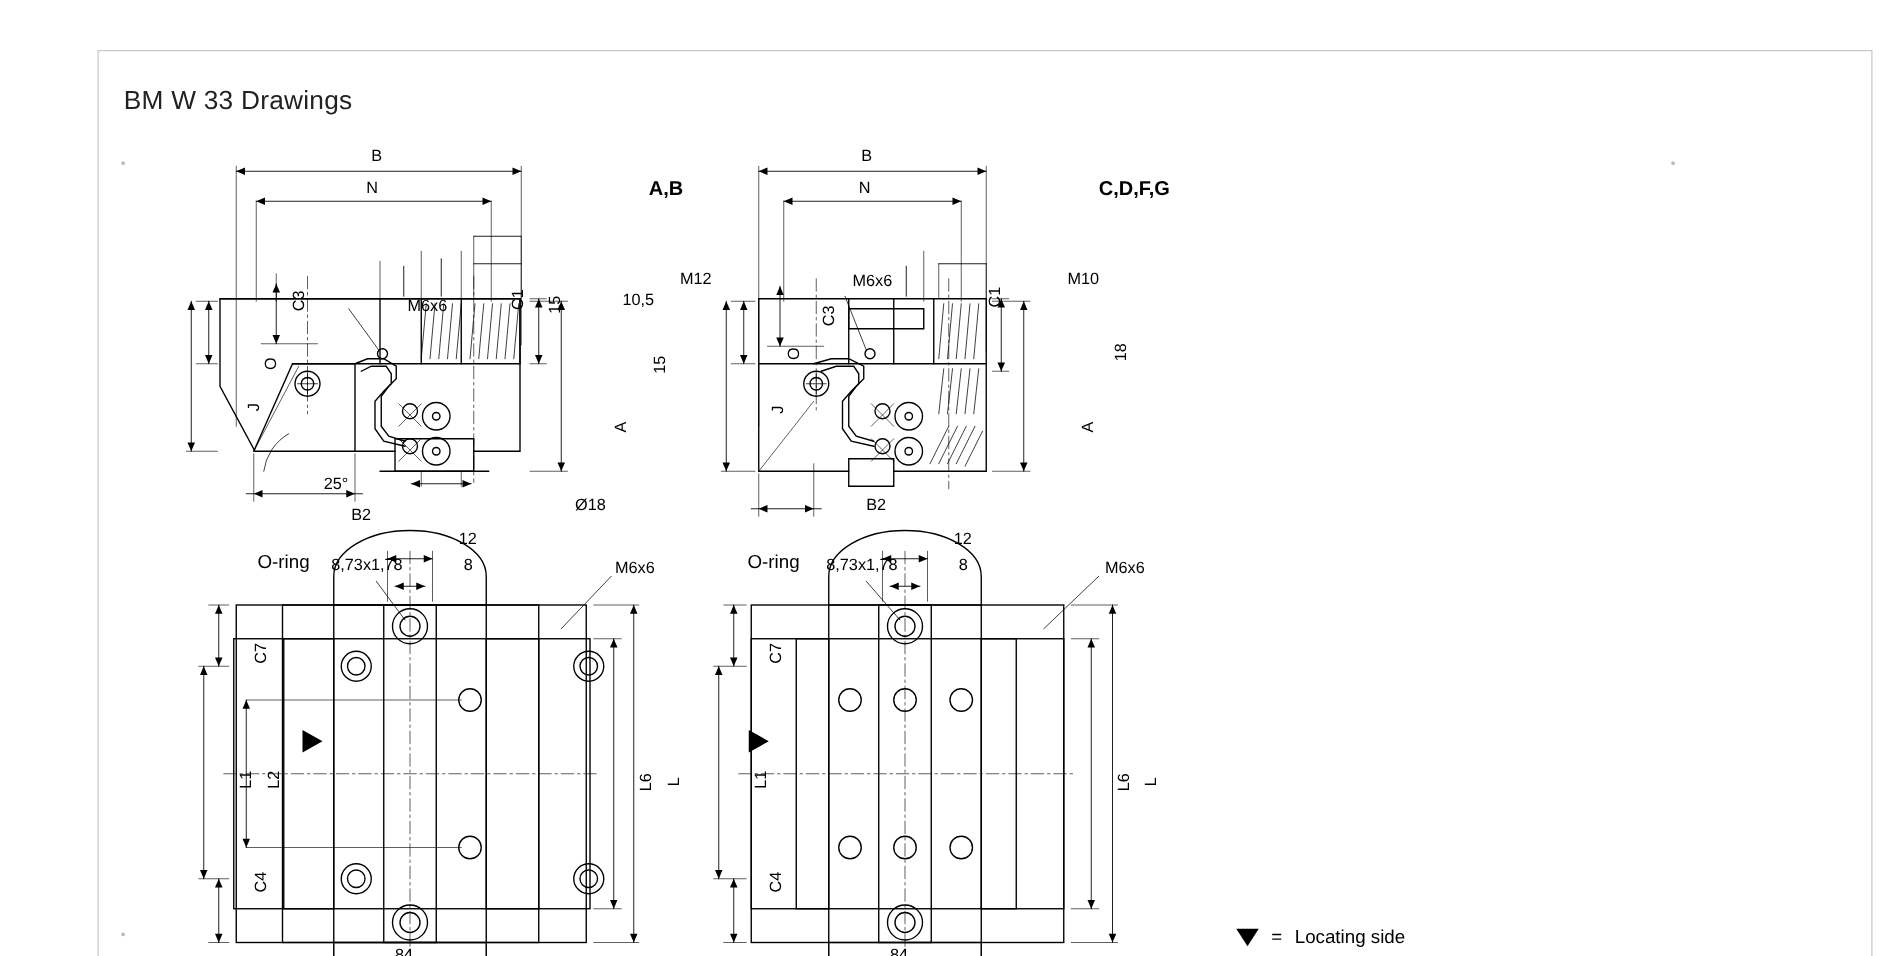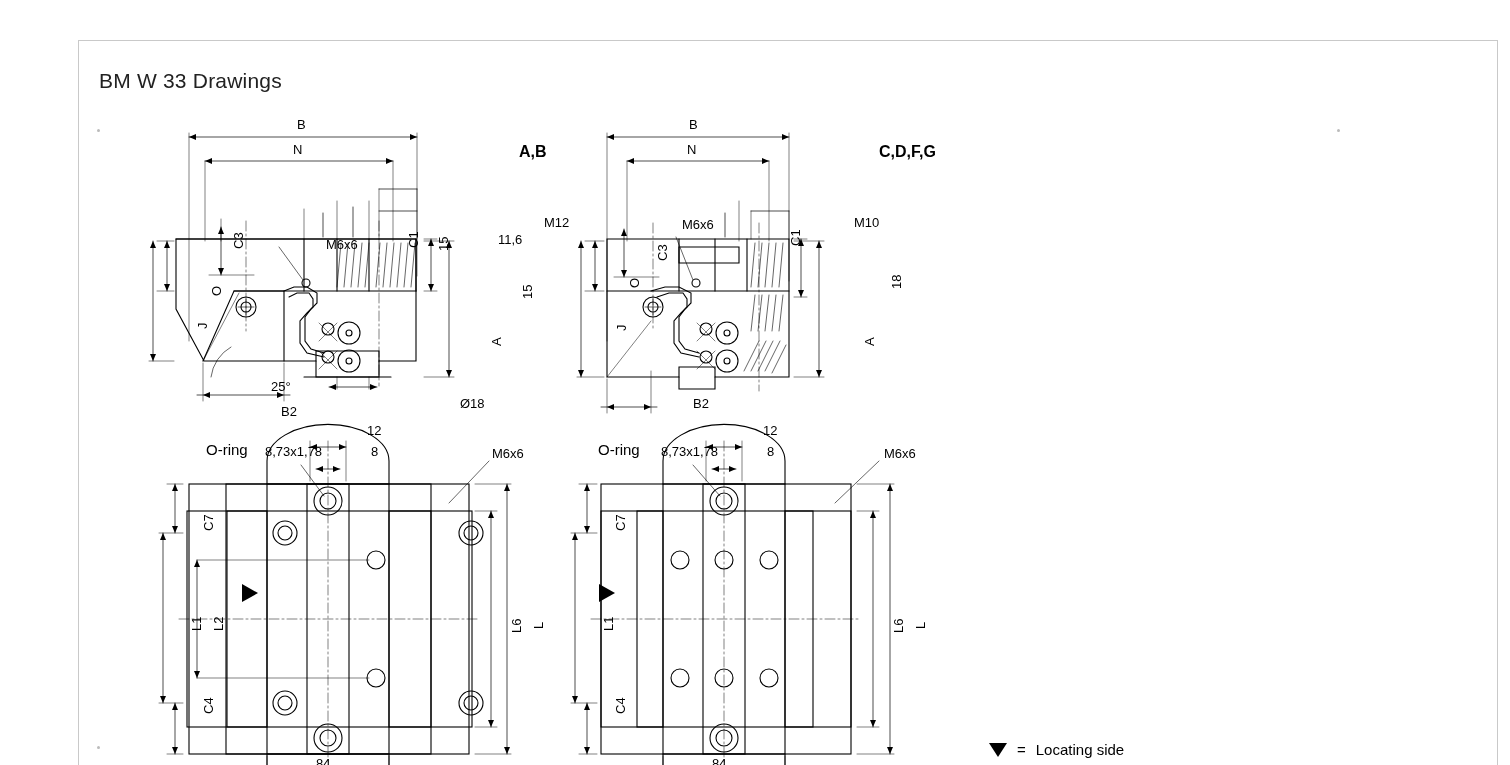--- a/index.html
+++ b/index.html
@@ -441,24 +441,24 @@
   <div class="lbl" style="left:218px;top:76px;">B</div>
   <div class="lbl" style="left:214px;top:101px;">N</div>
   <div class="lbl bold" style="left:440px;top:102px;">A,B</div>
   <div class="lbl rot" style="left:152px;top:208px;">C3</div>
   <div class="lbl rot" style="left:130px;top:255px;">O</div>
   <div class="lbl rot" style="left:116px;top:288px;">J</div>
   <div class="lbl rot" style="left:410px;top:305px;">A</div>
   <div class="lbl rot" style="left:327px;top:207px;">C1</div>
   <div class="lbl rot" style="left:357px;top:210px;">15</div>
   <div class="lbl" style="left:427px;top:174px;margin-left:38px;">M12</div>
-  <div class="lbl" style="left:419px;top:191px;">11,6</div>
+  <div class="lbl" style="left:419px;top:191px;">10,5</div>
   <div class="lbl rot" style="left:441px;top:258px;">15</div>
   <div class="lbl" style="left:247px;top:196px;">M6x6</div>
-  <div class="lbl" style="left:192px;top:338px;">25°</div>
+  <div class="lbl" style="left:180px;top:338px;">25°</div>
   <div class="lbl" style="left:202px;top:363px;">B2</div>
   <div class="lbl" style="left:381px;top:355px;">Ø18</div>
 
   <div class="lbl" style="left:610px;top:76px;">B</div>
   <div class="lbl" style="left:608px;top:101px;">N</div>
   <div class="lbl bold" style="left:800px;top:102px;">C,D,F,G</div>
   <div class="lbl rot" style="left:548px;top:247px;">O</div>
   <div class="lbl rot" style="left:576px;top:220px;">C3</div>
   <div class="lbl rot" style="left:535px;top:290px;">J</div>
   <div class="lbl rot" style="left:783px;top:305px;">A</div>

